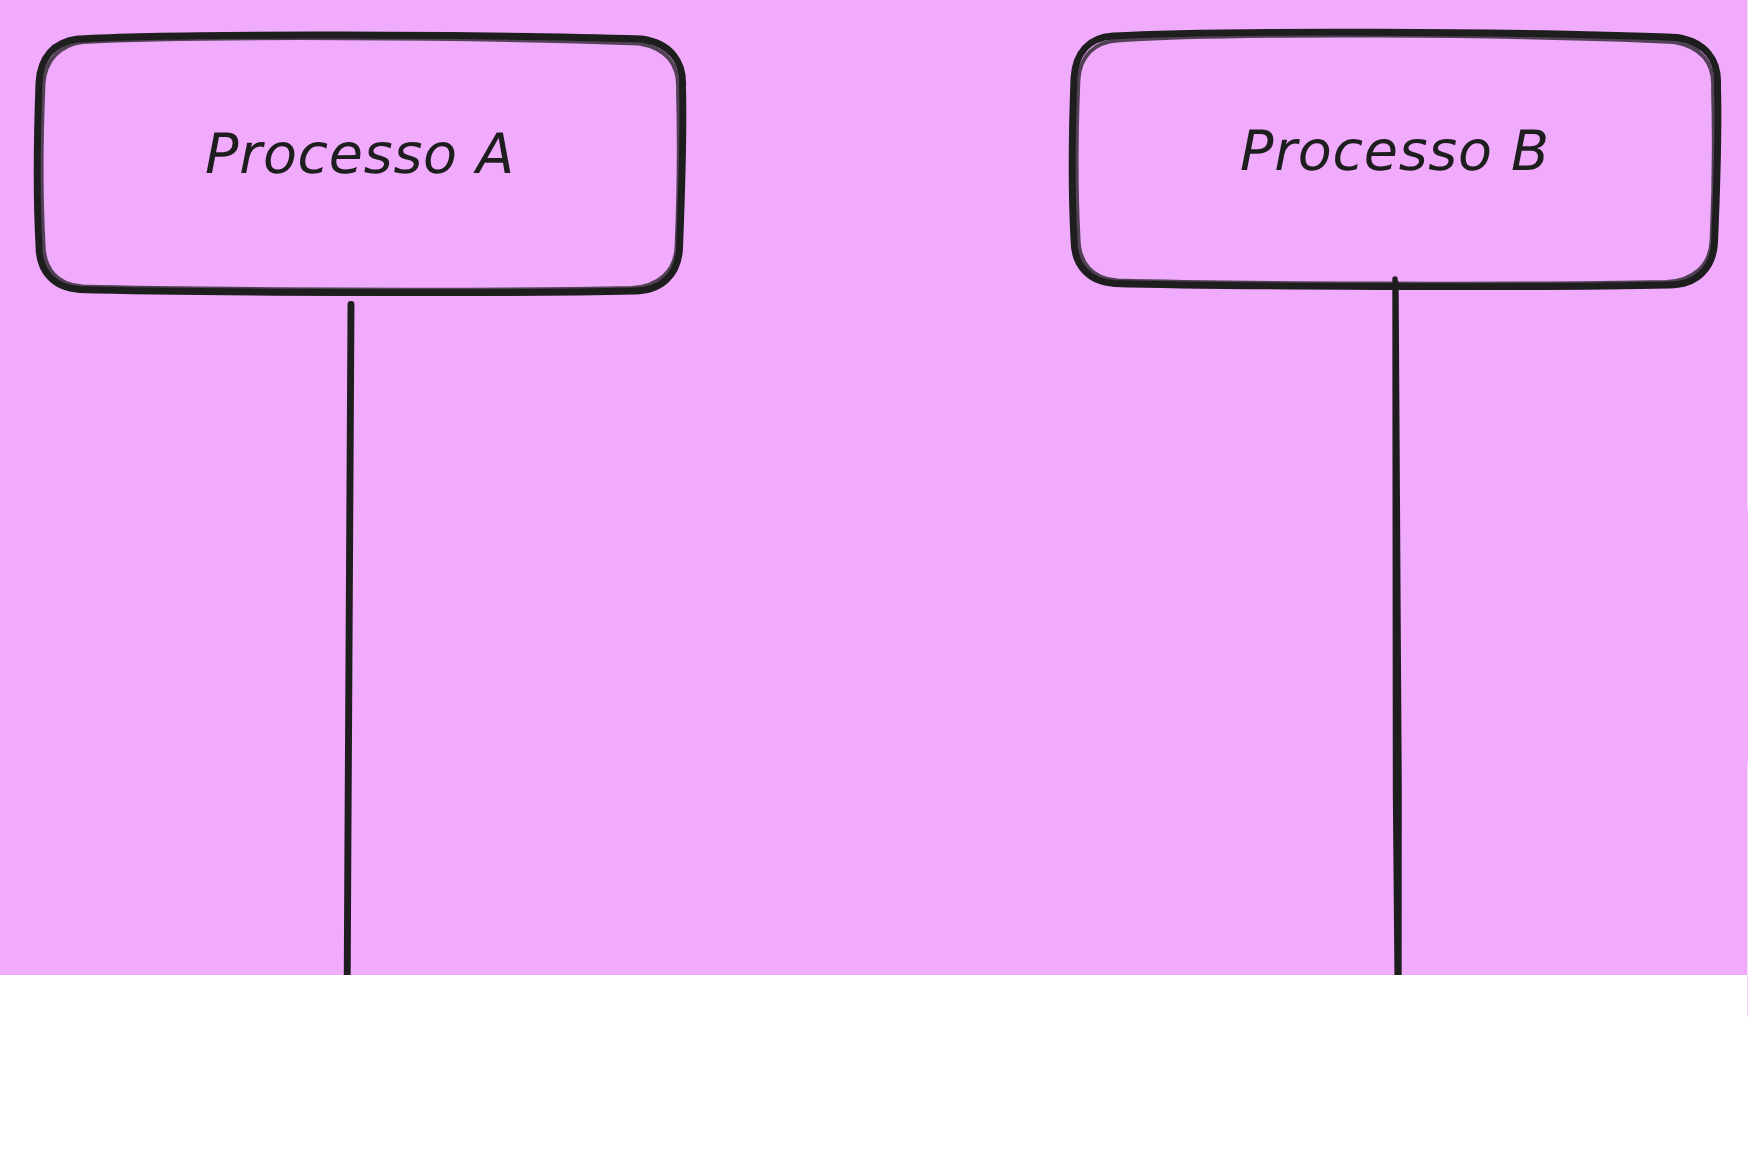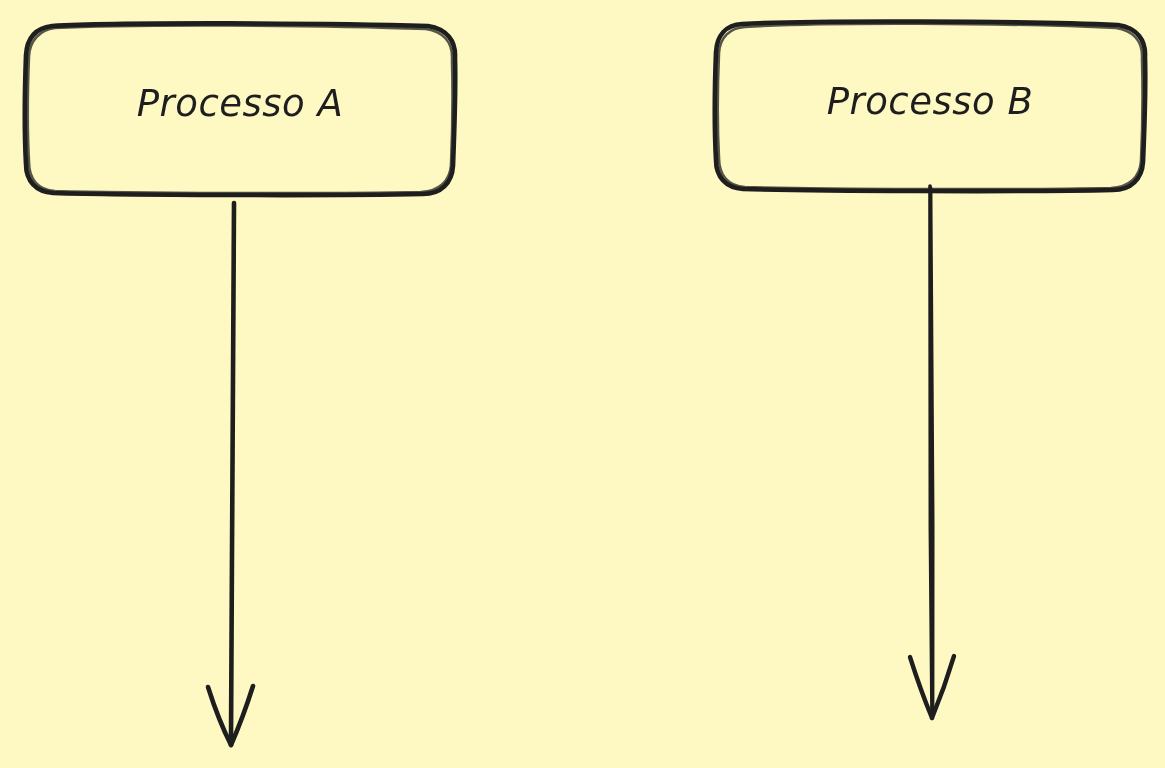--- a/index.html
+++ b/index.html
@@ -7,22 +7,22 @@
     margin: 0;
     padding: 0;
     background: #ffffff;
   }
   body {
     font-family: "DejaVu Sans", sans-serif;
   }
   #canvas-wrap {
     position: relative;
     width: 1165px;
-    height: 768px;
-    background: #fef9c3;
+    height: 650px;
+    background: #f0abfc;
     overflow: hidden;
   }
   #canvas-wrap svg.diagram {
     position: absolute;
     top: 0;
     left: 0;
     width: 1165px;
     height: 768px;
     display: block;
   }

